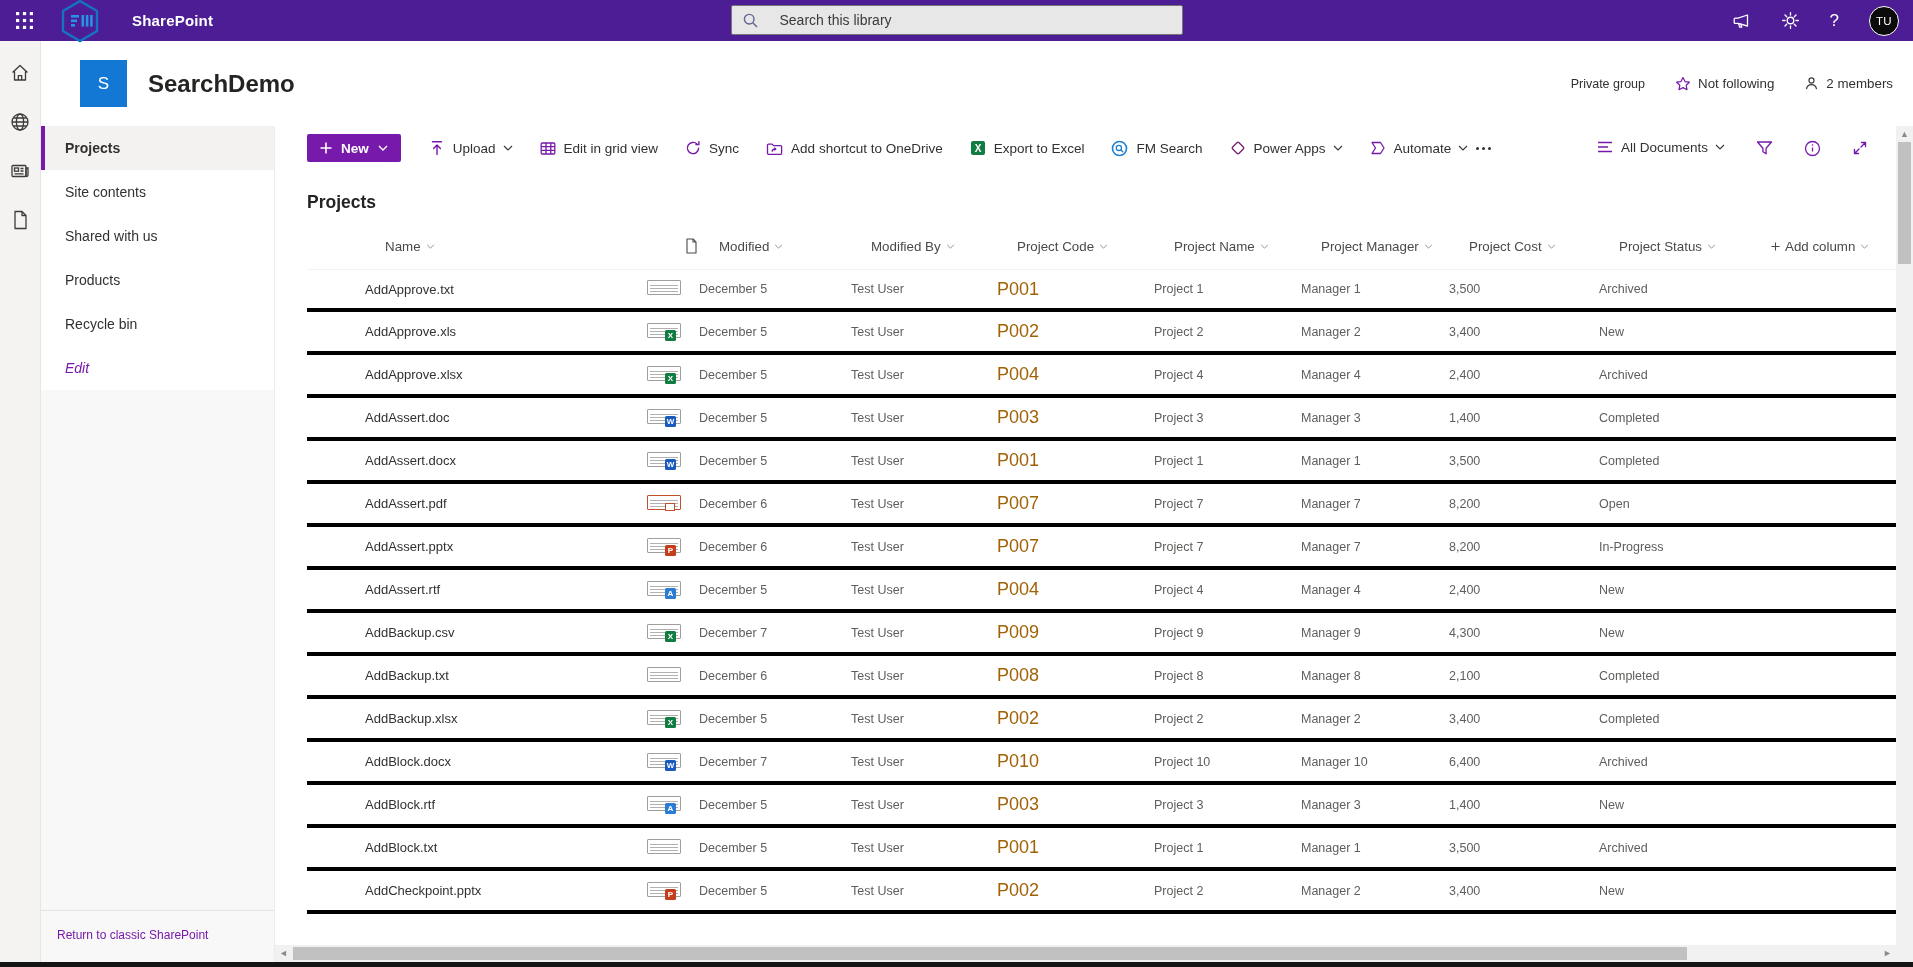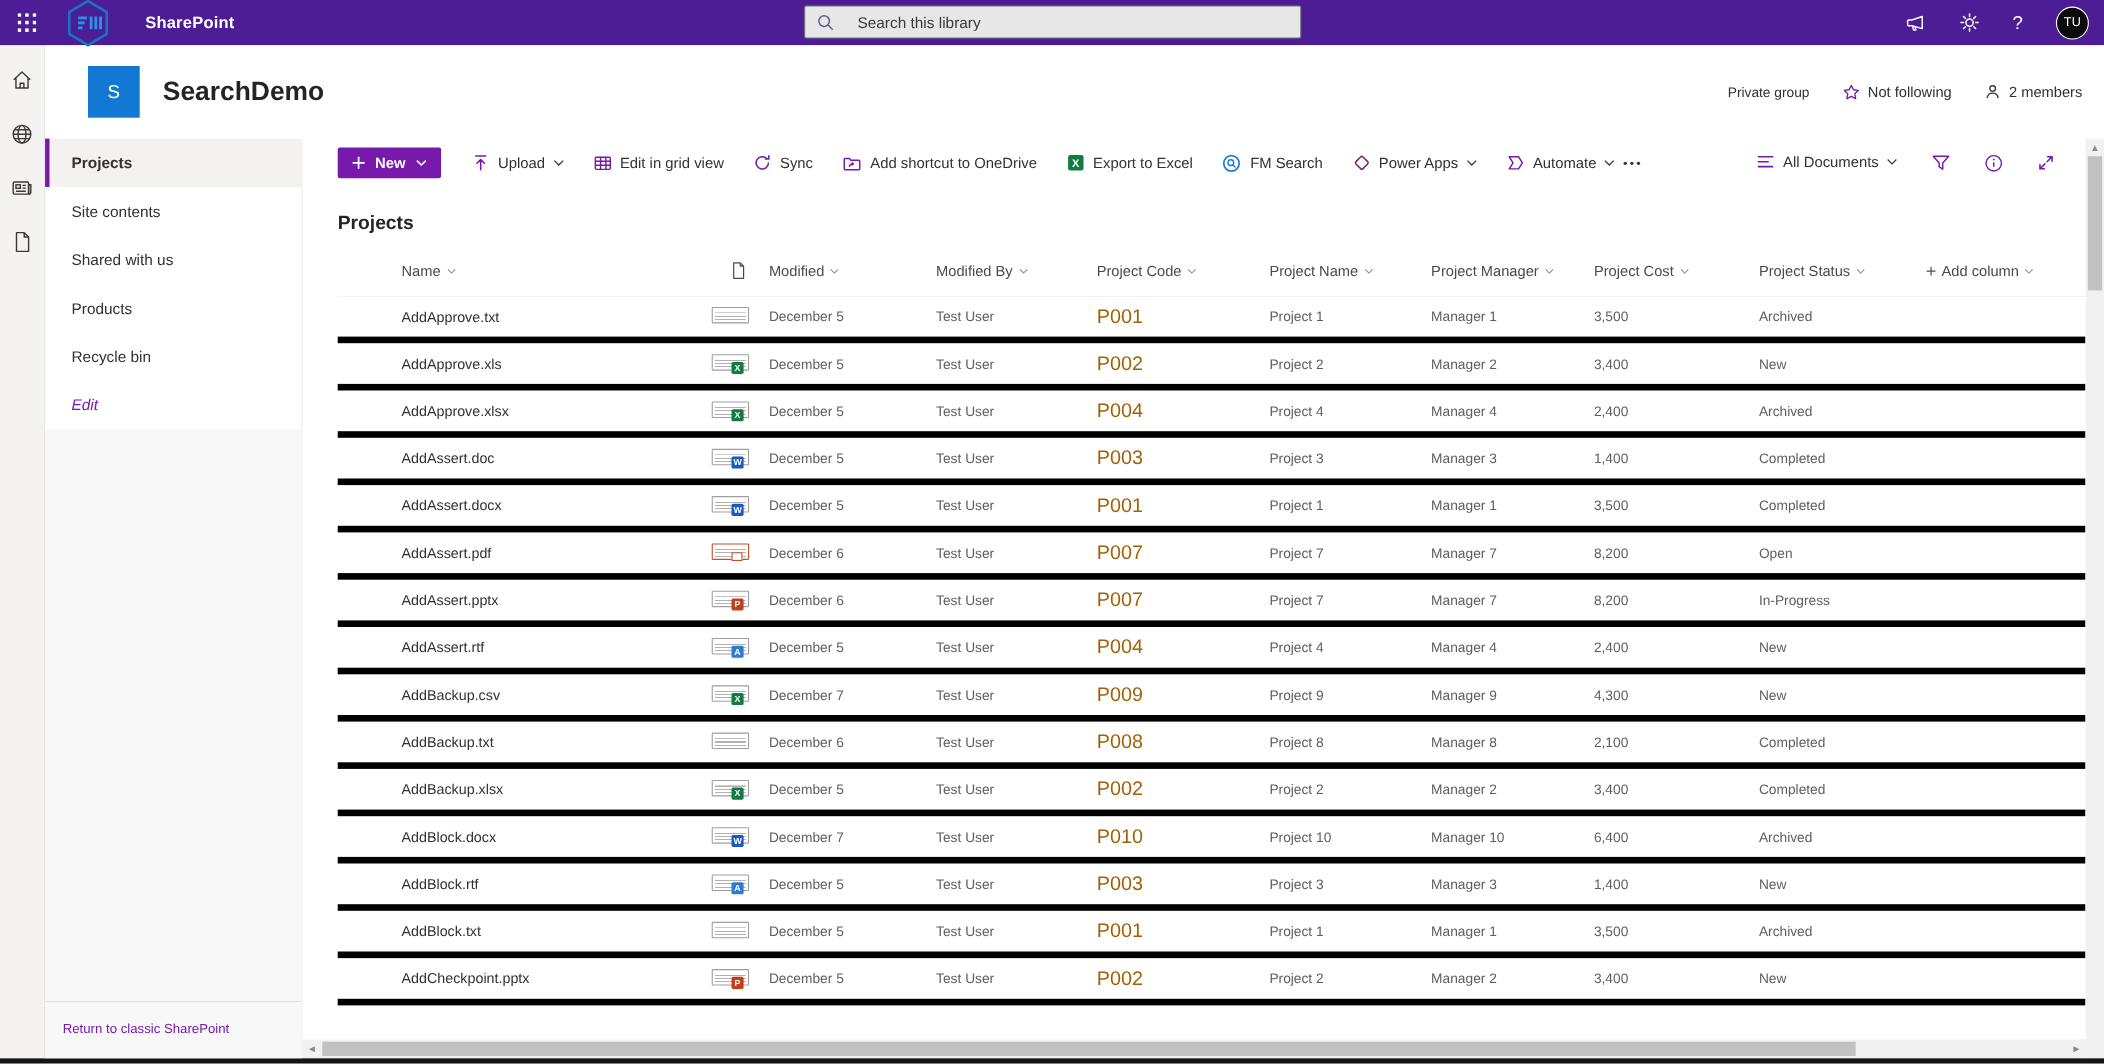--- a/index.html
+++ b/index.html
@@ -64,23 +64,23 @@
   .overflow-btn { display:flex; gap:3px; align-items:center; padding:4px 6px; margin-left:2px; }
   .overflow-btn i { width:3px; height:3px; border-radius:50%; background:#323130; }
   .cmd-right { margin-left:auto; display:flex; align-items:flex-start; gap:31px; padding-right:16px; }
   .icon-only { color:var(--accent); display:flex; }
 
   
   .page { flex:1; padding:10px 0 0 32px; overflow:hidden; }
   .page-title { font-size:17.5px; font-weight:700; color:#252423; margin:12px 0 20px 0; }
   .grid-cols { display:grid; grid-template-columns:58px 300px 34px 152px 146px 157px 147px 148px 150px 152px 1fr; align-items:center; }
   .thead { height:36px; font-size:12px; color:#4a4a4a; }
-  .th { display:flex; align-items:center; gap:5px; cursor:pointer; white-space:nowrap; }
+  .th { display:flex; align-items:center; gap:5px; cursor:pointer; white-space:nowrap;margin-left:20px; }
   .th .chev-wrap { color:#8a8886; display:flex; }
-  .trow { height:43px; border-bottom:6px solid #000000; cursor:pointer; }
+  .trow { height:43px; border-bottom:4px solid #000000; cursor:pointer; }
   .trow:first-child { border-top:1px solid #f3f2f1; }
   .c-name { font-size:13px; color:#323130; }
   .c-sub { font-size:12.5px; color:var(--sub); }
   .c-code { font-size:18px; color:#a16207; cursor:pointer; }
 
   
   .fi { position:relative; width:16px; height:18px; display:inline-block; }
   .fi .page { position:absolute; top:0; right:0; width:12px; height:15px; border:1px solid #a19f9d; background:#fff; border-radius:1px; }
   .fi .page.lines::after { content:""; position:absolute; left:2px; right:2px; top:4px; height:8px;
     background:repeating-linear-gradient(to bottom,#b3b1af 0 1px,transparent 1px 3px); }

